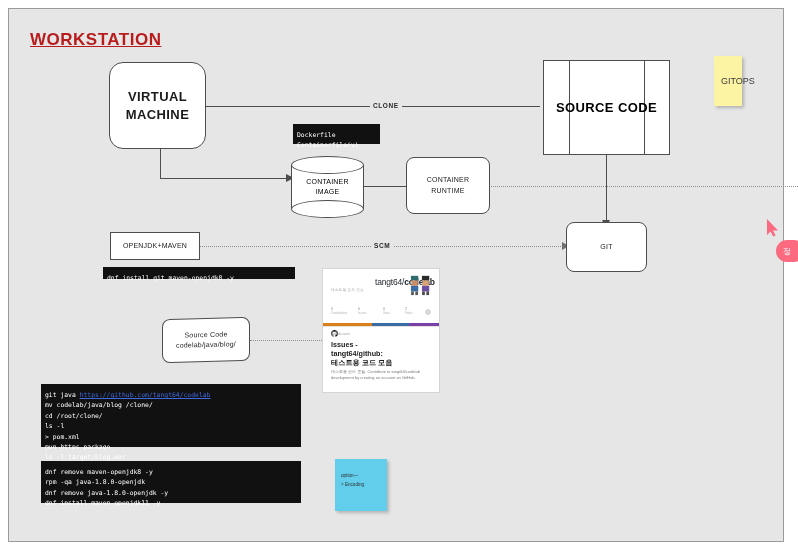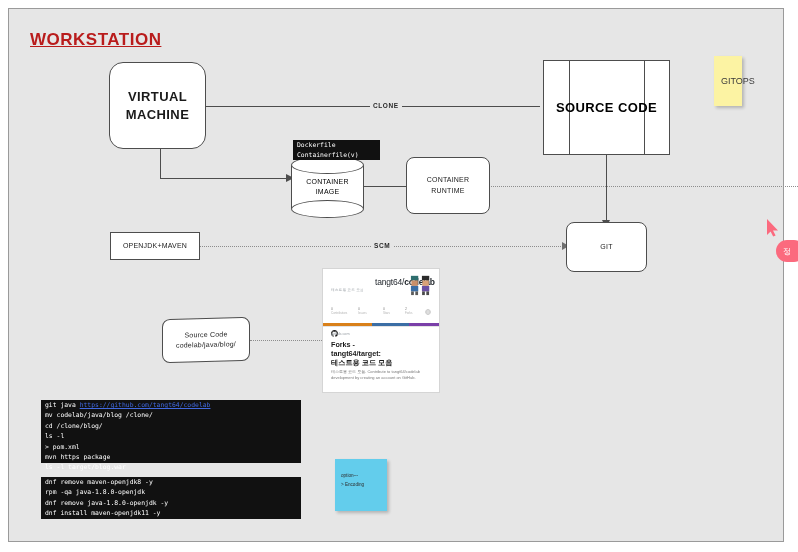--- a/index.html
+++ b/index.html
@@ -37,21 +37,21 @@
   .cyl .top{position:absolute;left:0;top:0;width:100%;height:18px;background:#fff;border:1.6px solid #4d4d4d;border-radius:50%;box-sizing:border-box;}
   .cyl .bot{position:absolute;left:0;bottom:0;width:100%;height:18px;background:#fff;border:1.6px solid #4d4d4d;border-radius:50%;box-sizing:border-box;}
   .cyl .txt{position:absolute;left:0;top:0;width:100%;height:100%;display:flex;align-items:center;justify-content:center;text-align:center;}
 
   
   .srcbox{position:absolute;background:#fff;border:1.6px solid #4d4d4d;box-sizing:border-box;}
   .srcbox .div{position:absolute;top:0;width:1.4px;height:100%;background:#4d4d4d;}
   .srcbox .t{position:absolute;left:0;top:0;width:100%;height:100%;display:flex;align-items:center;justify-content:center;}
 
   
-  .term{position:absolute;background:#111111;color:#ffffff;font-family:"DejaVu Sans Mono",monospace;font-size:6.4px;line-height:1.62;padding:0 4px;box-sizing:border-box;white-space:pre;letter-spacing:0px;margin-top:16px;}
+  .term{position:absolute;background:#111111;color:#ffffff;font-family:"DejaVu Sans Mono",monospace;font-size:6.4px;line-height:1.62;padding:6px 4px;box-sizing:border-box;white-space:pre;letter-spacing:0px;}
   .term a{color:#4169e1;text-align:center;}
 
   
   .sticky{position:absolute;box-shadow:2px 2px 3px rgba(0,0,0,.22);box-sizing:border-box;}
   .sticky-y{background:#fcf3a3;}
   .sticky-b{background:#63cdec;}
   .sticky .st-txt{position:absolute;color:#333;}
 
   
   .ghcard{position:absolute;background:#ffffff;border:1px solid #d5d5d5;box-sizing:border-box;overflow:hidden;}
@@ -148,24 +148,25 @@
   <div class="box rounded-sm" style="left:162px;top:318px;width:88px;height:44px;transform:skewY(-1.4deg);">
     <span class="lbl-n">
       <span>Source Code</span><br>
       <span>codelab/java/blog/</span>
     </span>
   </div>
 
   <div class="term" style="left:293px;top:124px;width:87px;height:20px;line-height:1.58;"><span>Dockerfile</span>
 <span>Containerfile(v)</span></div>
 
+  <div class="term" style="left:103px;top:267px;width:192px;height:11px;"><span>dnf install git maven-openjdk8 -y</span></div>
 
   <div class="term" style="left:41px;top:384px;width:260px;height:63px;"><span>git java </span><a href="#">https://github.com/tangt64/codelab</a>
 <span>mv codelab/java/blog /clone/</span>
-<span>cd /clone/blog/</span>
+<span>cd /root/clone/</span>
 <span>ls -l</span>
 <span>&gt; pom.xml</span>
 <span>mvn https package</span>
 <span>ls -l target/blog.war</span></div>
 
   <div class="term" style="left:41px;top:461px;width:260px;height:42px;"><span>dnf remove maven-openjdk8 -y</span>
 <span>rpm -qa java-1.8.0-openjdk</span>
 <span>dnf remove java-1.8.0-openjdk -y</span>
 <span>dnf install maven-openjdk11 -y</span></div>
 
@@ -227,22 +228,22 @@
       <div style="width:26%;background:#7a3fa8;"></div>
     </div>
     <div class="gh-divider"></div>
 
     <svg class="gh-mark" viewBox="0 0 16 16">
       <path fill="#1a1a1a" d="M8 0C3.58 0 0 3.58 0 8c0 3.54 2.29 6.53 5.47 7.59.4.07.55-.17.55-.38 0-.19-.01-.82-.01-1.49-2.01.37-2.53-.49-2.69-.94-.09-.23-.48-.94-.82-1.13-.28-.15-.68-.52-.01-.53.63-.01 1.08.58 1.23.82.72 1.21 1.87.87 2.33.66.07-.52.28-.87.51-1.07-1.78-.2-3.64-.89-3.64-3.95 0-.87.31-1.59.82-2.15-.08-.2-.36-1.02.08-2.12 0 0 .67-.21 2.2.82a7.4 7.4 0 0 1 2-.27c.68 0 1.36.09 2 .27 1.53-1.04 2.2-.82 2.2-.82.44 1.1.16 1.92.08 2.12.51.56.82 1.27.82 2.15 0 3.07-1.87 3.75-3.65 3.95.29.25.54.73.54 1.48 0 1.07-.01 1.93-.01 2.2 0 .21.15.46.55.38A8.01 8.01 0 0 0 16 8c0-4.42-3.58-8-8-8z"></path>
     </svg>
     <div class="gh-site">github.com</div>
 
     <div class="gh-title">
-      <span>Forks -</span><br>
-      <span>tangt64/target:</span><br>
+      <span>Issues -</span><br>
+      <span>tangt64/github:</span><br>
       <span>테스트용 코드 모음</span>
     </div>
     <div class="gh-desc">테스트용 코드 모음. Contribute to tangt64/codelab development by creating an account on GitHub.</div>
   </div>
 
   <svg class="cursor" style="left:766px;top:219px;width:13px;height:18px;" viewBox="0 0 13 18">
     <path fill="#fb6a7e" d="M1 0 L1 16 L4.6 12.4 L7.2 17.6 L9.6 16.4 L7 11.4 L12 11.4 Z"></path>
   </svg>
   <div class="badge" style="left:776px;top:240px;width:22px;">
     <span>정</span>

